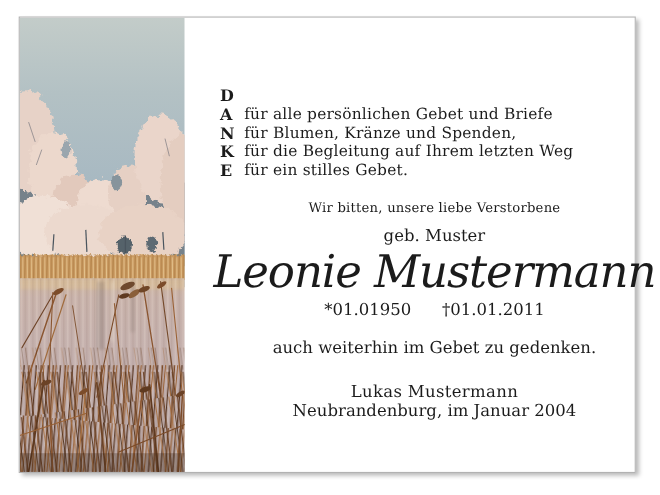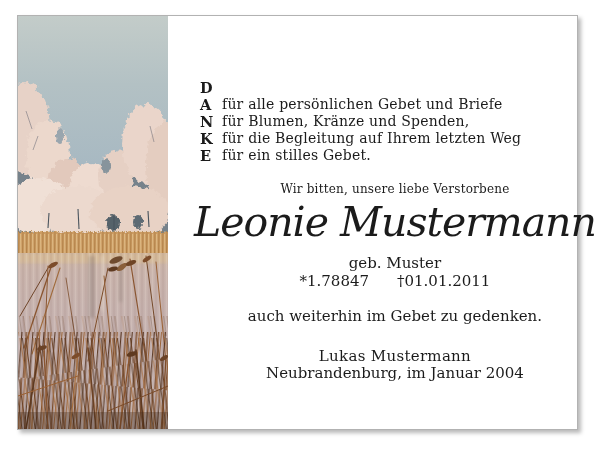--- a/index.html
+++ b/index.html
@@ -221,25 +221,25 @@
         <span>für die Begleitung auf Ihrem letzten Weg</span>
       </div>
       <div class="danke-row">
         <span class="danke-letter">E</span>
         <span>für ein stilles Gebet.</span>
       </div>
     </div>
 
     <p class="centered intro">Wir bitten, unsere liebe Verstorbene</p>
 
+    <p class="centered maiden">geb. Muster</p>
+
     <p class="centered name">Leonie Mustermann</p>
 
-    <p class="centered maiden">geb. Muster</p>
-
-    <p class="centered dates"><span class="birth">*1.78847</span><span class="death">†01.01.2011</span></p>
+    <p class="centered dates"><span class="birth">*01.01950</span><span class="death">†01.01.2011</span></p>
 
     <p class="centered closing">auch weiterhin im Gebet zu gedenken.</p>
 
     <p class="centered mourner">Lukas Mustermann</p>
 
     <p class="centered place">Neubrandenburg, im Januar 2004</p>
 
   </div>
 </div>
 

